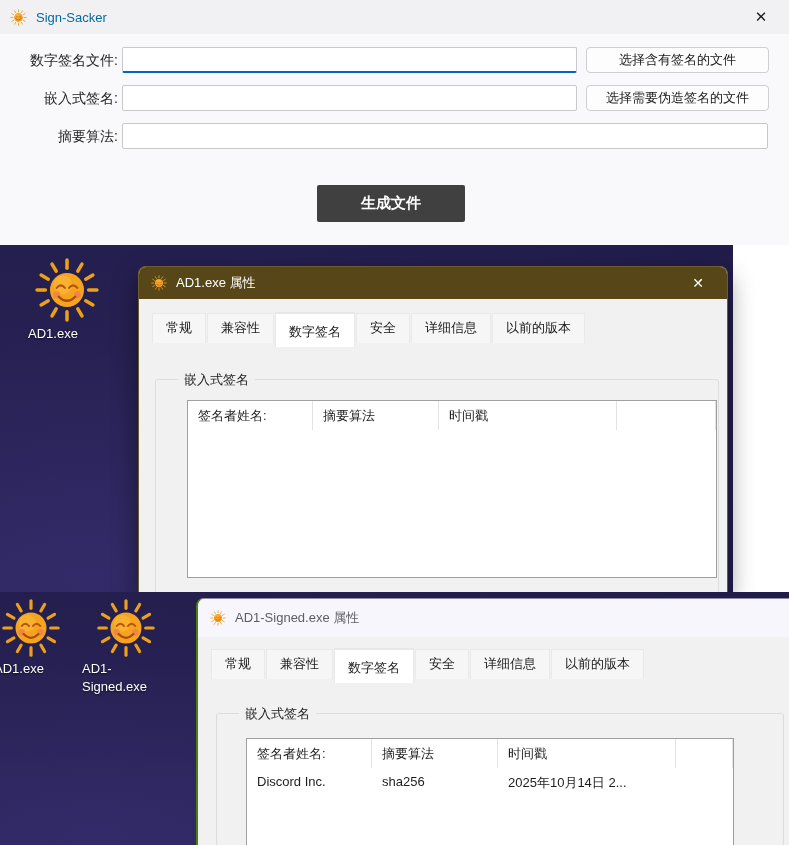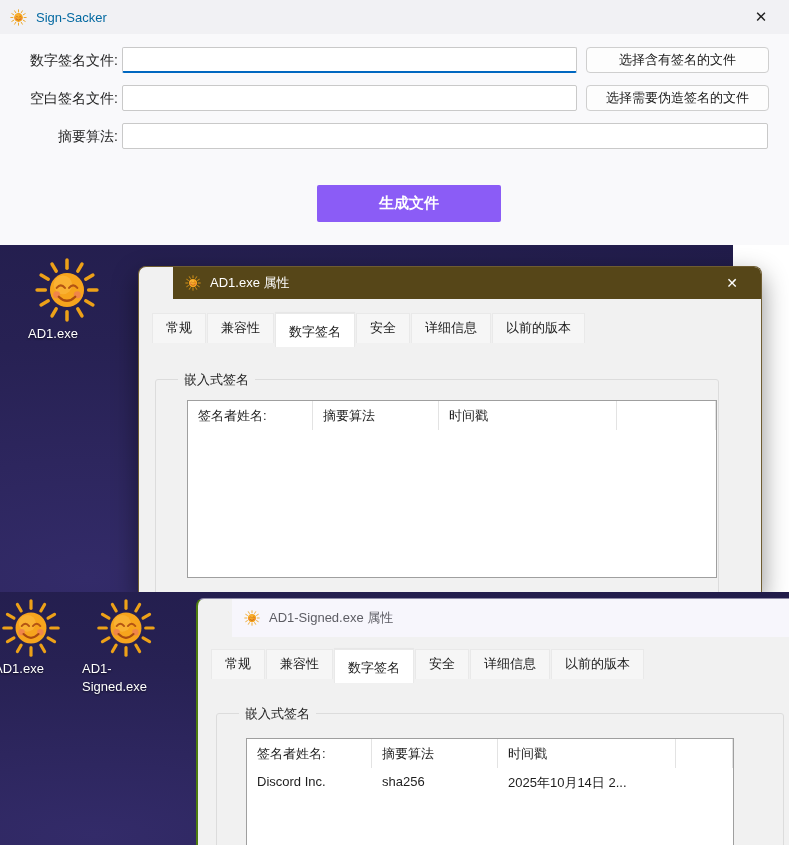--- a/index.html
+++ b/index.html
@@ -11,37 +11,37 @@
   .ss-titlebar{height:34px;background:#f1f1f4;display:flex;align-items:center;padding:0 10px;}
   .ss-title{font-size:13px;color:#0369a1;margin-left:9px;}
   .ss-close{margin-left:auto;width:36px;text-align:center;font-size:15px;color:#1b1b1b;cursor:pointer;}
   .lbl{position:absolute;left:6px;width:112px;text-align:right;font-size:14px;color:#1f1f1f;line-height:26px;}
   .inp{position:absolute;left:122px;width:455px;height:26px;box-sizing:border-box;background:#fff;
        border:1px solid #c9c9c9;border-radius:2px;font-size:13px;padding:0 6px;outline:none;}
   .inp.focus{border-bottom:2px solid #0067c0;}
   .fbtn{position:absolute;left:586px;width:183px;height:26px;box-sizing:border-box;background:#fdfdfd;
         border:1px solid #cfcfcf;border-radius:4px;font-size:13px;color:#1a1a1a;cursor:pointer;
         font-family:inherit;}
-  .gen-btn{position:absolute;left:317px;top:185px;width:184px;height:37px;background:#8b5cf6;color:#fff;
+  .gen-btn{position:absolute;left:317px;top:185px;width:148px;height:37px;background:#404040;color:#fff;
         border:none;border-radius:2px;font-size:15px;font-weight:bold;cursor:pointer;font-family:Liberation Sans, sans-serif;}
 
   
   .desk{position:absolute;left:0;width:789px;overflow:hidden;background:#fff;}
   .desk1{top:245px;height:347px;}
   .desk2{top:592px;height:253px;}
   .navy{position:absolute;top:0;bottom:0;left:0;
         background:radial-gradient(130% 130% at 12% 96%, #332b69 0%, #272153 52%, #211c4a 100%);}
   .navy1{right:56px;}
   .navy2{right:0;}
   .dicon{position:absolute;text-align:left;color:#fff;font-size:13px;cursor:pointer;}
   .dicon .sun{display:block;margin:0 auto;}
   .dicon .dlabel{margin-top:2px;line-height:1.35;text-shadow:0 1px 2px rgba(0,0,0,.65);overflow-wrap:anywhere;}
 
   
-  .dlg{position:absolute;background:#f1f1f1;overflow:hidden;padding-left:34px;}
+  .dlg{position:absolute;background:#f1f1f1;overflow:hidden;}
   .dlg1{left:138px;top:21px;width:588px;height:326px;border:1px solid #6e5c31;border-bottom:none;
         border-radius:8px 8px 0 0;box-shadow:0 10px 26px rgba(0,0,0,.45);}
   .dlg2{left:196px;top:6px;width:593px;height:247px;border-left:2px solid #4d7c0f;border-top:1px solid #8d89a6;
         border-radius:8px 0 0 0;}
   .tb{display:flex;align-items:center;padding:0 12px;}
   .tb1{height:32px;background:#564618;color:#fff;}
   .tb2{height:38px;background:#f7f6fc;color:#5d5d64;}
   .tb .ttl{font-size:13px;margin-left:9px;}
   .tb .x{margin-left:auto;width:34px;text-align:center;font-size:14px;cursor:pointer;}
   .tabs{position:absolute;left:13px;display:flex;align-items:flex-start;}
@@ -95,21 +95,21 @@
           </svg>
         </span>
       <span class="ss-title">Sign-Sacker</span>
       <span class="ss-close">✕</span>
     </div>
 
     <span class="lbl" style="top:47px">数字签名文件:</span>
     <input class="inp focus" style="top: 47px;" value="">
     <button class="fbtn" style="top:47px">选择含有签名的文件</button>
 
-    <span class="lbl" style="top:85px">空白签名文件:</span>
+    <span class="lbl" style="top:85px">嵌入式签名:</span>
     <input class="inp" style="top: 85px;" value="">
     <button class="fbtn" style="top:85px">选择需要伪造签名的文件</button>
 
     <span class="lbl" style="top:123px">摘要算法:</span>
     <input class="inp" style="top: 123px; width: 646px;" value="">
 
     <button class="gen-btn">生成文件</button>
   </section>
 
   <section class="desk desk1">

